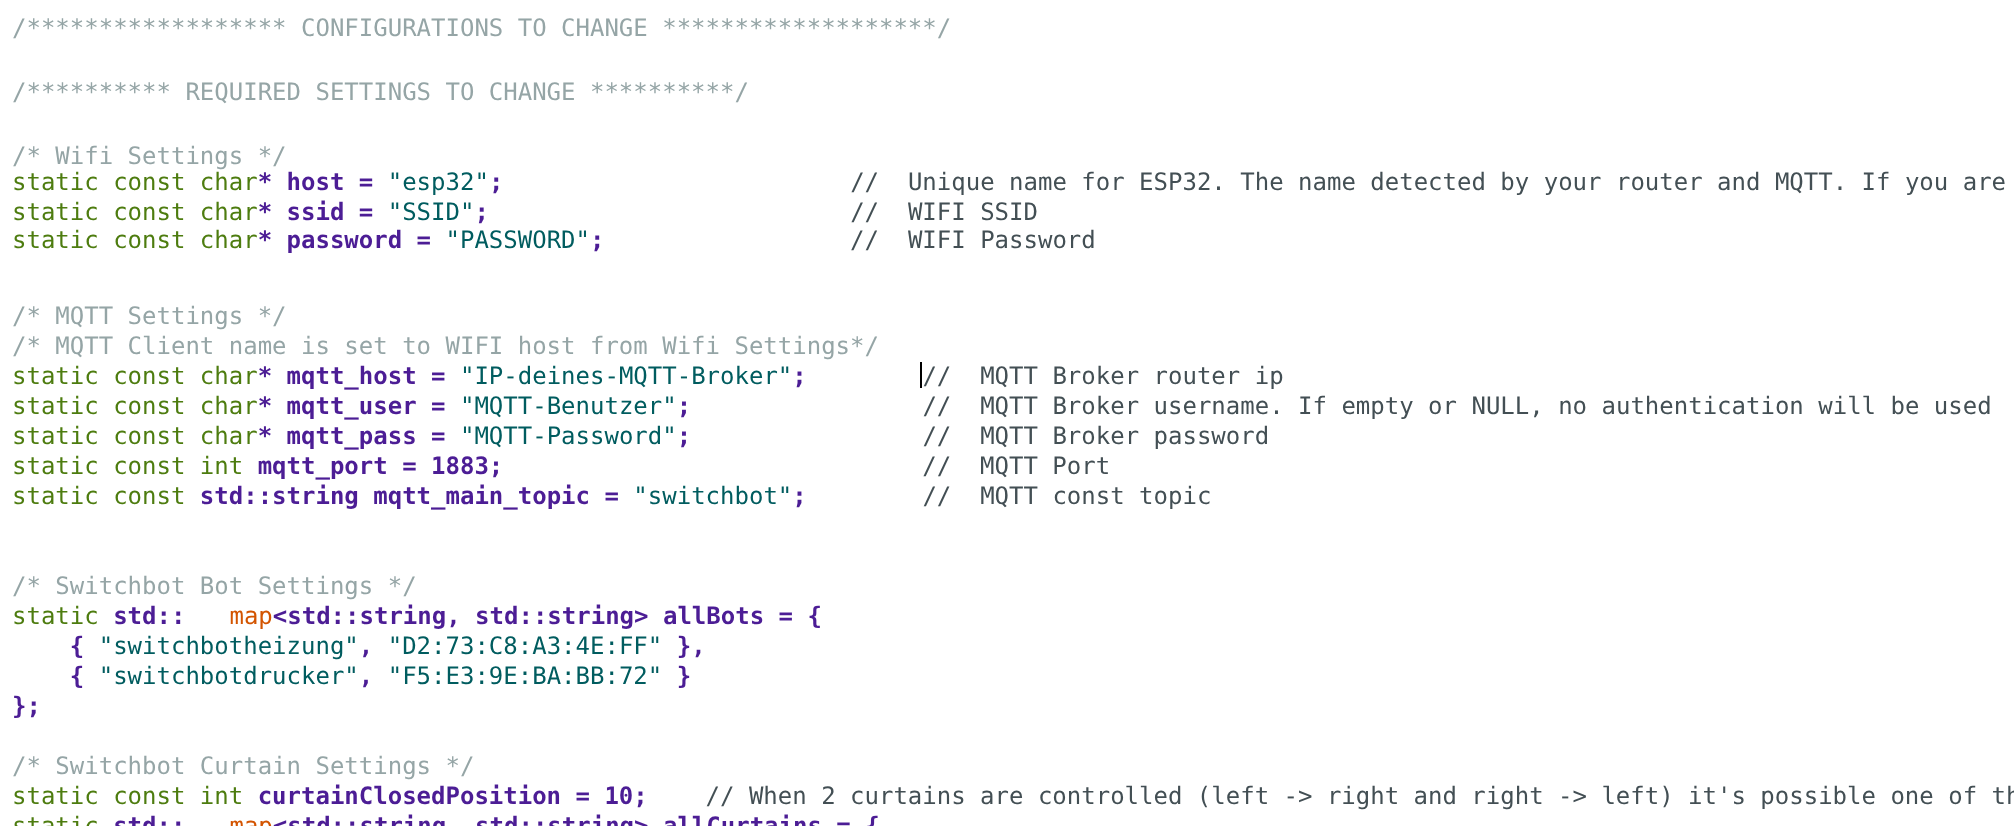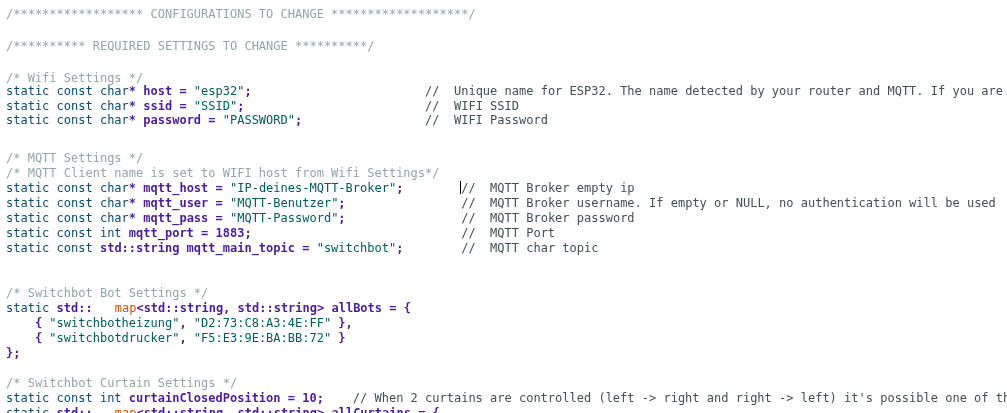--- a/index.html
+++ b/index.html
@@ -11,21 +11,21 @@
     font-family:"DejaVu Sans Mono","Liberation Mono",monospace;
     font-size:12px;
     line-height:15px;
   }
   .line{
     position:absolute;
     left:6px;
     white-space:pre;
     height:15px;
   }
-  .tk-kw  {color:#0c4a6e;}
+  .tk-kw  {color:#4d7c0f;}
   .tk-df  {color:#4c1d95;font-weight:bold;}
   .tk-str {color:#005C5F;}
   .tk-cm1 {color:#95A5A6;}
   .tk-cm2 {color:#434F54;}
   .tk-fn  {color:#D35400;padding-left:22px;}
   #caret{
     position:absolute;
     width:1px;
     background:#000000;
   }
@@ -36,25 +36,25 @@
 <div id="viewport">
   <div id="code-lines">
       <div class="line" style="top: 7px;"><span class="tk-cm1">/****************** CONFIGURATIONS TO CHANGE *******************/</span></div>
       <div class="line" style="top: 39px;"><span class="tk-cm1">/********** REQUIRED SETTINGS TO CHANGE **********/</span></div>
       <div class="line" style="top: 71px;"><span class="tk-cm1">/* Wifi Settings */</span></div>
       <div class="line" style="top: 84px;"><span class="tk-kw">static const char</span><span class="tk-df">* host = </span><span class="tk-str">"esp32"</span><span class="tk-df">;                        </span><span class="tk-cm2">//  Unique name for ESP32. The name detected by your router and MQTT. If you are usi</span></div>
       <div class="line" style="top: 99px;"><span class="tk-kw">static const char</span><span class="tk-df">* ssid = </span><span class="tk-str">"SSID"</span><span class="tk-df">;                         </span><span class="tk-cm2">//  WIFI SSID</span></div>
       <div class="line" style="top: 113px;"><span class="tk-kw">static const char</span><span class="tk-df">* password = </span><span class="tk-str">"PASSWORD"</span><span class="tk-df">;                 </span><span class="tk-cm2">//  WIFI Password</span></div>
       <div class="line" style="top: 151px;"><span class="tk-cm1">/* MQTT Settings */</span></div>
       <div class="line" style="top: 166px;"><span class="tk-cm1">/* MQTT Client name is set to WIFI host from Wifi Settings*/</span></div>
-      <div class="line" style="top: 181px;"><span class="tk-kw">static const char</span><span class="tk-df">* mqtt_host = </span><span class="tk-str">"IP-deines-MQTT-Broker"</span><span class="tk-df">;        </span><span class="tk-cm2">//  MQTT Broker empty ip</span></div>
+      <div class="line" style="top: 181px;"><span class="tk-kw">static const char</span><span class="tk-df">* mqtt_host = </span><span class="tk-str">"IP-deines-MQTT-Broker"</span><span class="tk-df">;        </span><span class="tk-cm2">//  MQTT Broker router ip</span></div>
       <div class="line" style="top: 196px;"><span class="tk-kw">static const char</span><span class="tk-df">* mqtt_user = </span><span class="tk-str">"MQTT-Benutzer"</span><span class="tk-df">;                </span><span class="tk-cm2">//  MQTT Broker username. If empty or NULL, no authentication will be used</span></div>
       <div class="line" style="top: 211px;"><span class="tk-kw">static const char</span><span class="tk-df">* mqtt_pass = </span><span class="tk-str">"MQTT-Password"</span><span class="tk-df">;                </span><span class="tk-cm2">//  MQTT Broker password</span></div>
       <div class="line" style="top: 226px;"><span class="tk-kw">static const int</span><span class="tk-df"> mqtt_port = 1883;                             </span><span class="tk-cm2">//  MQTT Port</span></div>
-      <div class="line" style="top: 241px;"><span class="tk-kw">static const</span><span class="tk-df"> std::string mqtt_main_topic = </span><span class="tk-str">"switchbot"</span><span class="tk-df">;        </span><span class="tk-cm2">//  MQTT char topic</span></div>
+      <div class="line" style="top: 241px;"><span class="tk-kw">static const</span><span class="tk-df"> std::string mqtt_main_topic = </span><span class="tk-str">"switchbot"</span><span class="tk-df">;        </span><span class="tk-cm2">//  MQTT const topic</span></div>
       <div class="line" style="top: 286px;"><span class="tk-cm1">/* Switchbot Bot Settings */</span></div>
       <div class="line" style="top: 301px;"><span class="tk-kw">static</span><span class="tk-df"> std::</span><span class="tk-fn">map</span><span class="tk-df">&lt;std::string, std::string&gt; allBots = {</span></div>
       <div class="line" style="top: 316px;"><span class="tk-df">    { </span><span class="tk-str">"switchbotheizung"</span><span class="tk-df">, </span><span class="tk-str">"D2:73:C8:A3:4E:FF"</span><span class="tk-df"> },</span></div>
       <div class="line" style="top: 331px;"><span class="tk-df">    { </span><span class="tk-str">"switchbotdrucker"</span><span class="tk-df">, </span><span class="tk-str">"F5:E3:9E:BA:BB:72"</span><span class="tk-df"> }</span></div>
       <div class="line" style="top: 346px;"><span class="tk-df">};</span></div>
       <div class="line" style="top: 376px;"><span class="tk-cm1">/* Switchbot Curtain Settings */</span></div>
       <div class="line" style="top: 391px;"><span class="tk-kw">static const int</span><span class="tk-df"> curtainClosedPosition = 10;    </span><span class="tk-cm2">// When 2 curtains are controlled (left -&gt; right and right -&gt; left) it's possible one of the cu</span></div>
       <div class="line" style="top: 406px;"><span class="tk-kw">static</span><span class="tk-df"> std::</span><span class="tk-fn">map</span><span class="tk-df">&lt;std::string, std::string&gt; allCurtains = {</span></div>
     </div>
   <div id="caret" style="left: 460px; top: 181px; height: 13px;"></div>

